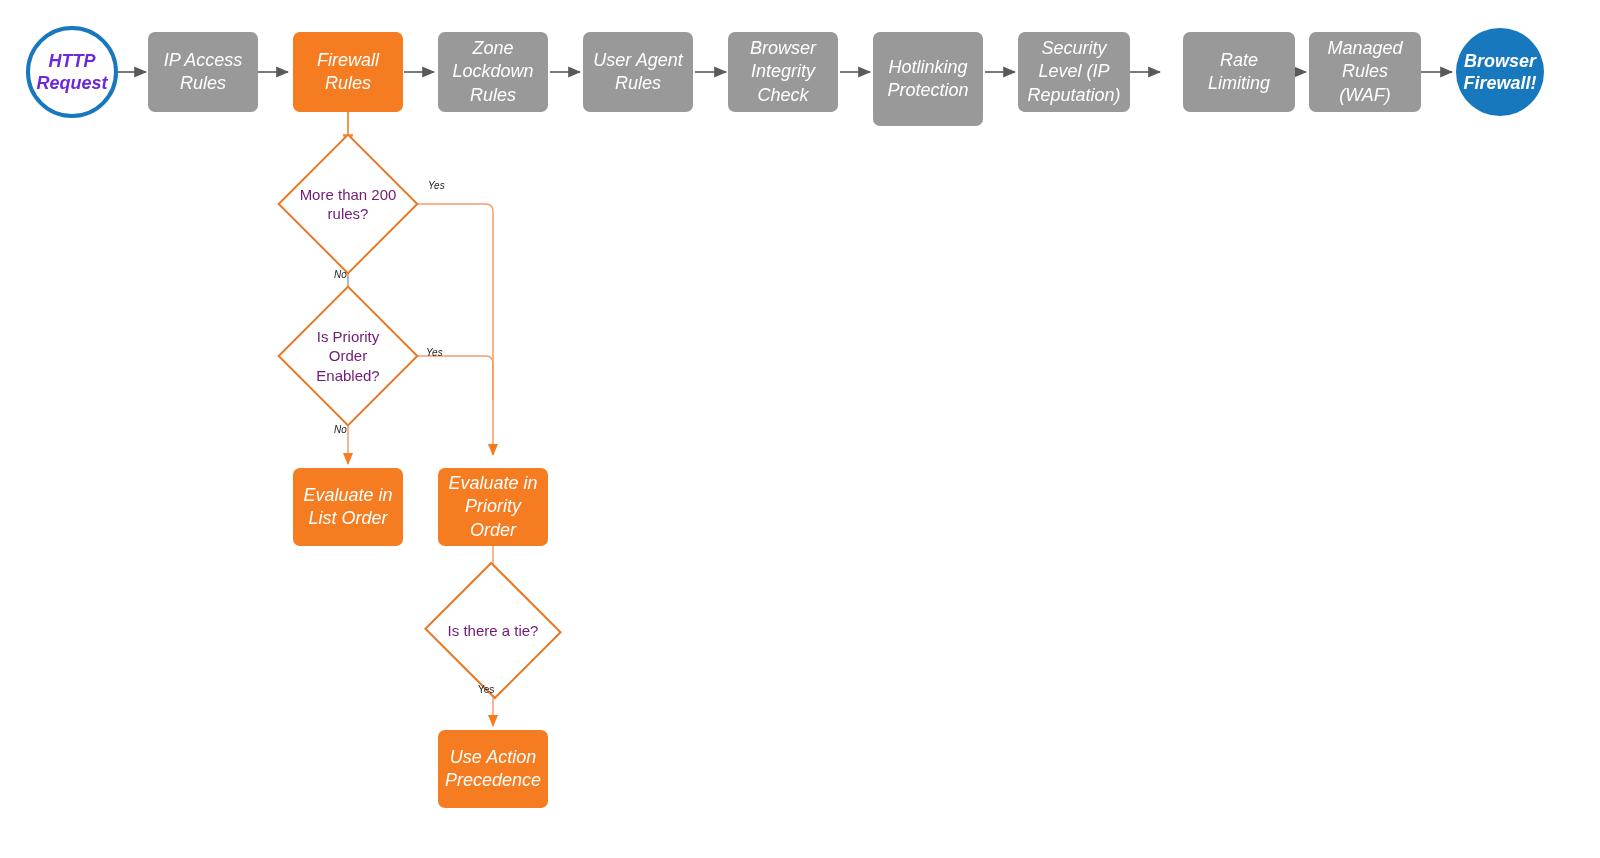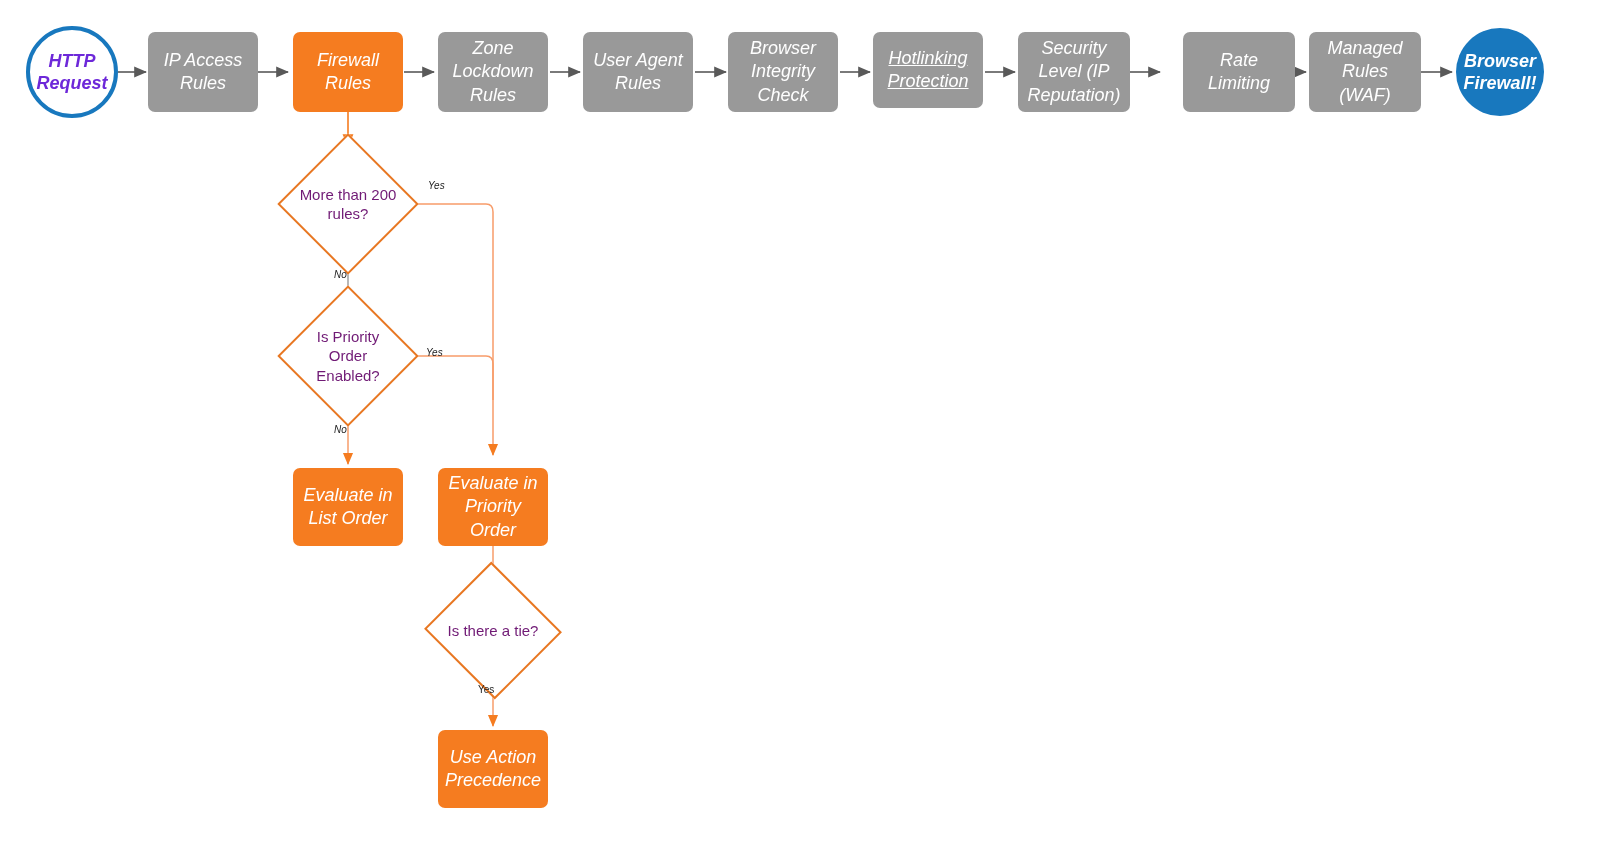--- a/index.html
+++ b/index.html
@@ -167,21 +167,21 @@
   </div>
 
   <div class="node box gray" style="left:583px; top:32px; width:110px; height:80px;">
     <span>User Agent Rules</span>
   </div>
 
   <div class="node box gray" style="left:728px; top:32px; width:110px; height:80px;">
     <span>Browser Integrity Check</span>
   </div>
 
-  <div class="node box gray" style="left:873px; top:32px; width:110px; height:76px;text-decoration:underline;">
+  <div class="node box gray" style="left:873px; top:32px; width:110px; height:94px;">
     <span>Hotlinking Protection</span>
   </div>
 
   <div class="node box gray" style="left:1018px; top:32px; width:112px; height:80px;">
     <span>Security Level (IP Reputation)</span>
   </div>
 
   <div class="node box gray" style="left:1183px; top:32px; width:112px; height:80px;">
     <span>Rate Limiting</span>
   </div>

